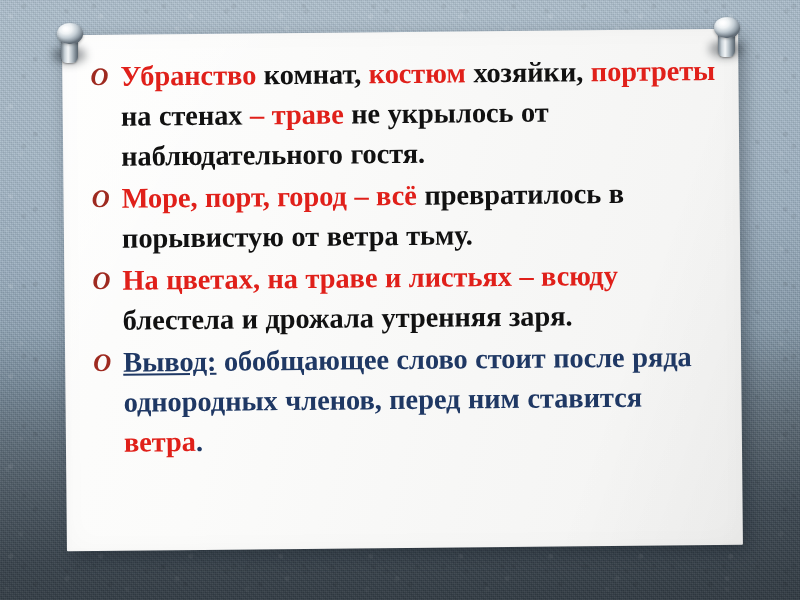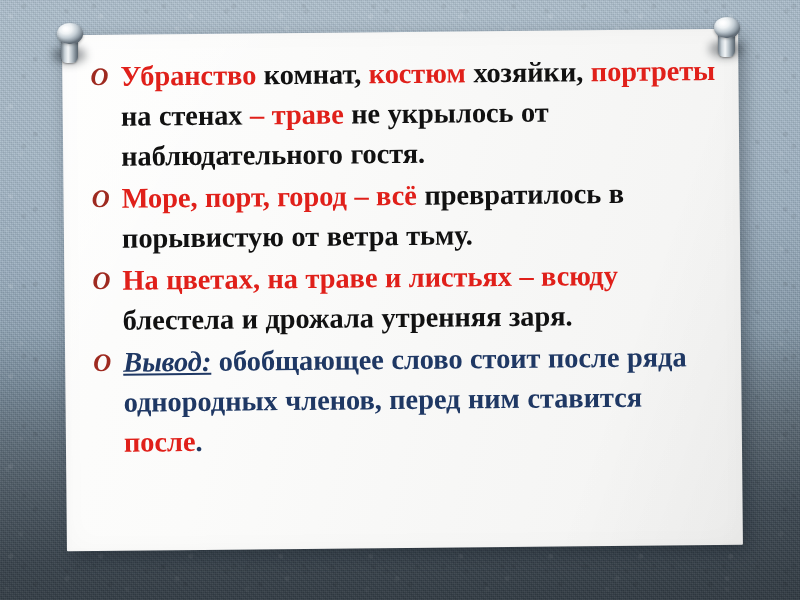--- a/index.html
+++ b/index.html
@@ -140,21 +140,20 @@
     line-height: 40px;
     color: #111111;
     letter-spacing: -0.1px;
     word-spacing: 0.5px;
   }
   .red   { color: #e0201a; }
   .black { color: #111111; }
   .navy  { color: #1f3864; }
   .navy-ul {
     color: #1f3864;
-    font-style: italic;
     text-decoration: underline;
     text-underline-offset: 2px;
   }
 
   
   .pin {
     position: absolute;
     width: 44px;
     height: 52px;
   }
@@ -224,21 +223,21 @@
         <div class="bullet-row">
           <div class="bullet-marker">O</div>
           <div class="bullet-text"><span class="red">Море, порт, город – всё </span><span class="black">превратилось в порывистую от ветра тьму.</span></div>
         </div>
         <div class="bullet-row">
           <div class="bullet-marker">O</div>
           <div class="bullet-text"><span class="red">На цветах, на траве и листьях – всюду </span><span class="black">блестела и дрожала утренняя заря.</span></div>
         </div>
         <div class="bullet-row">
           <div class="bullet-marker">O</div>
-          <div class="bullet-text"><span class="navy-ul">Вывод:</span><span class="navy"> обобщающее слово стоит после ряда однородных членов, перед ним ставится </span><span class="red">после</span><span class="navy">.</span></div>
+          <div class="bullet-text"><span class="navy-ul">Вывод:</span><span class="navy"> обобщающее слово стоит после ряда однородных членов, перед ним ставится </span><span class="red">ветра</span><span class="navy">.</span></div>
         </div>
       </div>
   </div>
 
   <div class="pin" id="pin-left">
     <div class="pin-shadow"></div>
     <div class="pin-shaft"></div>
     <div class="pin-head"></div>
     <div class="pin-head-hl"></div>
   </div>

